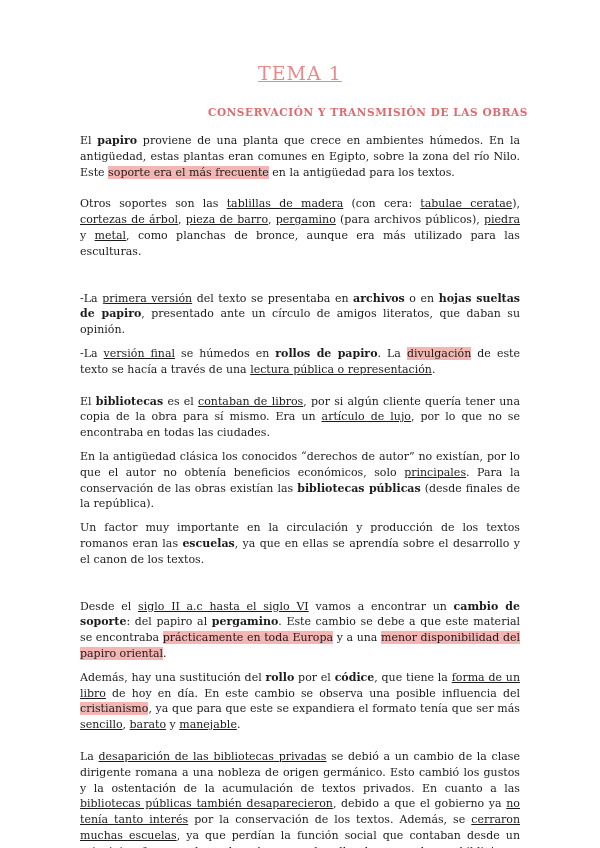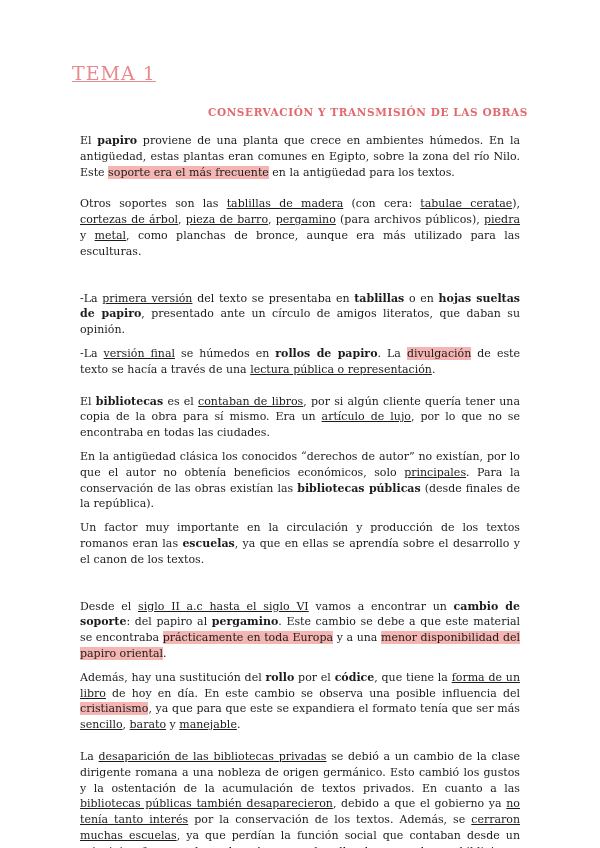--- a/index.html
+++ b/index.html
@@ -11,20 +11,21 @@
   }
   .page {
     box-sizing: border-box;
     width: 600px; height: 848px;
     padding: 62px 72px 0 72px;
     background: #ffffff;
     overflow: hidden;
   }
   .title {
     margin: 0 0 22px 0;
+    text-align: center;
     font-size: 19px;
     font-weight: normal;
     letter-spacing: 1px;
     color: var(--title-color, #e8898c);
     text-decoration: underline;
   }
   .heading {
     margin: 0 0 15px 0;
     font-size: 10.5px;
     font-weight: bold;
@@ -47,21 +48,21 @@
 </style>
 </head>
 <body>
 
 <div class="page">
   <h1 class="title">TEMA 1</h1>
   <h2 class="heading">CONSERVACIÓN Y TRANSMISIÓN DE LAS OBRAS</h2>
   <div id="doc-body" class="body">
       <p class="para"><span>El </span><span class="b">papiro</span><span> proviene de una planta que crece en ambientes húmedos. En la antigüedad, estas plantas eran comunes en Egipto, sobre la zona del río Nilo. Este </span><span class="hl">soporte era el más frecuente</span><span> en la antigüedad para los textos.</span></p>
       <p class="para gap-line"><span>Otros soportes son las </span><span class="u">tablillas de madera</span><span> (con cera: </span><span class="i u">tabulae ceratae</span><span>), </span><span class="u">cortezas de árbol</span><span>, </span><span class="u">pieza de barro</span><span>, </span><span class="u">pergamino</span><span> (para archivos públicos), </span><span class="u">piedra</span><span> y </span><span class="u">metal</span><span>, como planchas de bronce, aunque era más utilizado para las esculturas.</span></p>
-      <p class="para gap-double"><span>-La </span><span class="u">primera versión</span><span> del texto se presentaba en </span><span class="b">tablillas</span><span> o en </span><span class="b">hojas sueltas de papiro</span><span>, presentado ante un círculo de amigos literatos, que daban su opinión.</span></p>
+      <p class="para gap-double"><span>-La </span><span class="u">primera versión</span><span> del texto se presentaba en </span><span class="b">archivos</span><span> o en </span><span class="b">hojas sueltas de papiro</span><span>, presentado ante un círculo de amigos literatos, que daban su opinión.</span></p>
       <p class="para"><span>-La </span><span class="u">versión final</span><span> se húmedos en </span><span class="b">rollos de papiro</span><span>. La </span><span class="hl">divulgación</span><span> de este texto se hacía a través de una </span><span class="u">lectura pública o representación</span><span>.</span></p>
       <p class="para gap-line"><span>El </span><span class="b i">bibliotecas</span><span> es el </span><span class="u">contaban de libros</span><span>, por si algún cliente quería tener una copia de la obra para sí mismo. Era un </span><span class="u">artículo de lujo</span><span>, por lo que no se encontraba en todas las ciudades.</span></p>
       <p class="para"><span>En la antigüedad clásica los conocidos “derechos de autor” no existían, por lo que el autor no obtenía beneficios económicos, solo </span><span class="u">principales</span><span>. Para la conservación de las obras existían las </span><span class="b">bibliotecas públicas</span><span> (desde finales de la república).</span></p>
       <p class="para"><span>Un factor muy importante en la circulación y producción de los textos romanos eran las </span><span class="b">escuelas</span><span>, ya que en ellas se aprendía sobre el desarrollo y el canon de los textos.</span></p>
       <p class="para gap-double"><span>Desde el </span><span class="u">siglo II a.c hasta el siglo VI</span><span> vamos a encontrar un </span><span class="b">cambio de soporte</span><span>: del papiro al </span><span class="b">pergamino</span><span>. Este cambio se debe a que este material se encontraba </span><span class="hl">prácticamente en toda Europa</span><span> y a una </span><span class="hl">menor disponibilidad del papiro oriental</span><span>.</span></p>
       <p class="para"><span>Además, hay una sustitución del </span><span class="b">rollo</span><span> por el </span><span class="b">códice</span><span>, que tiene la </span><span class="u">forma de un libro</span><span> de hoy en día. En este cambio se observa una posible influencia del </span><span class="hl">cristianismo</span><span>, ya que para que este se expandiera el formato tenía que ser más </span><span class="u">sencillo</span><span>, </span><span class="u">barato</span><span> y </span><span class="u">manejable</span><span>.</span></p>
       <p class="para gap-line"><span>La </span><span class="u">desaparición de las bibliotecas privadas</span><span> se debió a un cambio de la clase dirigente romana a una nobleza de origen germánico. Esto cambió los gustos y la ostentación de la acumulación de textos privados. En cuanto a las </span><span class="u">bibliotecas públicas también desaparecieron</span><span>, debido a que el gobierno ya </span><span class="u">no tenía tanto interés</span><span> por la conservación de los textos. Además, se </span><span class="u">cerraron muchas escuelas</span><span>, ya que perdían la función social que contaban desde un principio: formar al orador. A pesar de ello, las escuelas y bibliotecas siguieron existiendo en los principales centros administrativos.</span></p>
       <p class="para"><span>Los libros que han llegado a nosotros han sido gracias a las </span><span class="b u">bibliotecas eclesiásticas</span><span>, que permitieron una continuidad entre el mundo de la Antigüedad tardía y edad moderna.</span></p>
     </div>
 </div>

